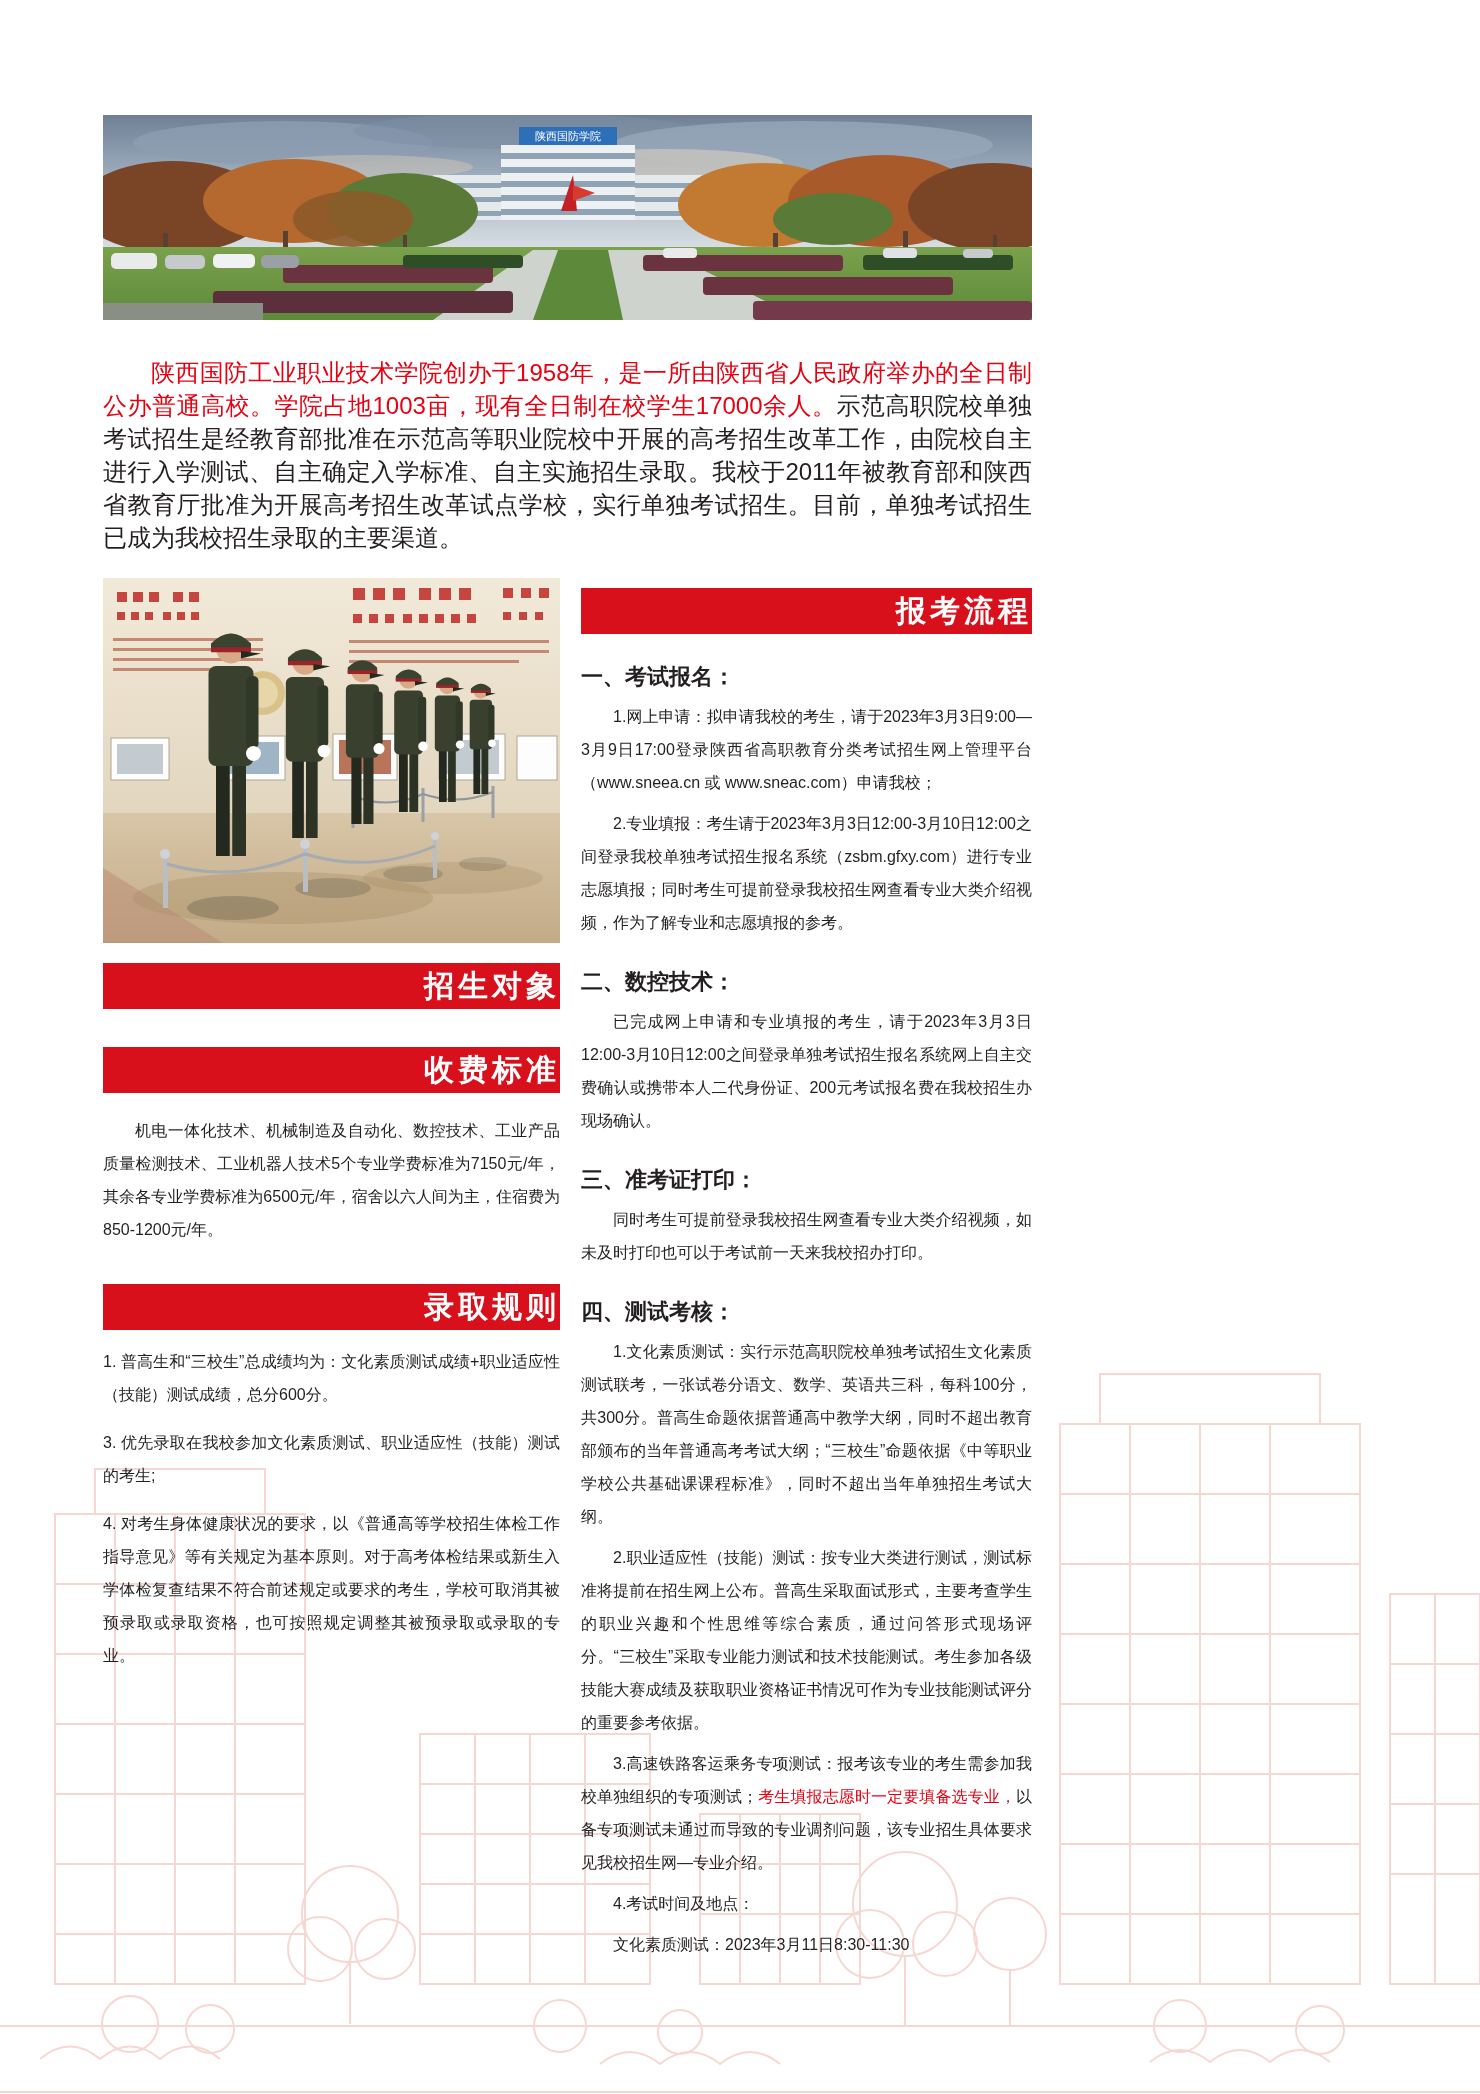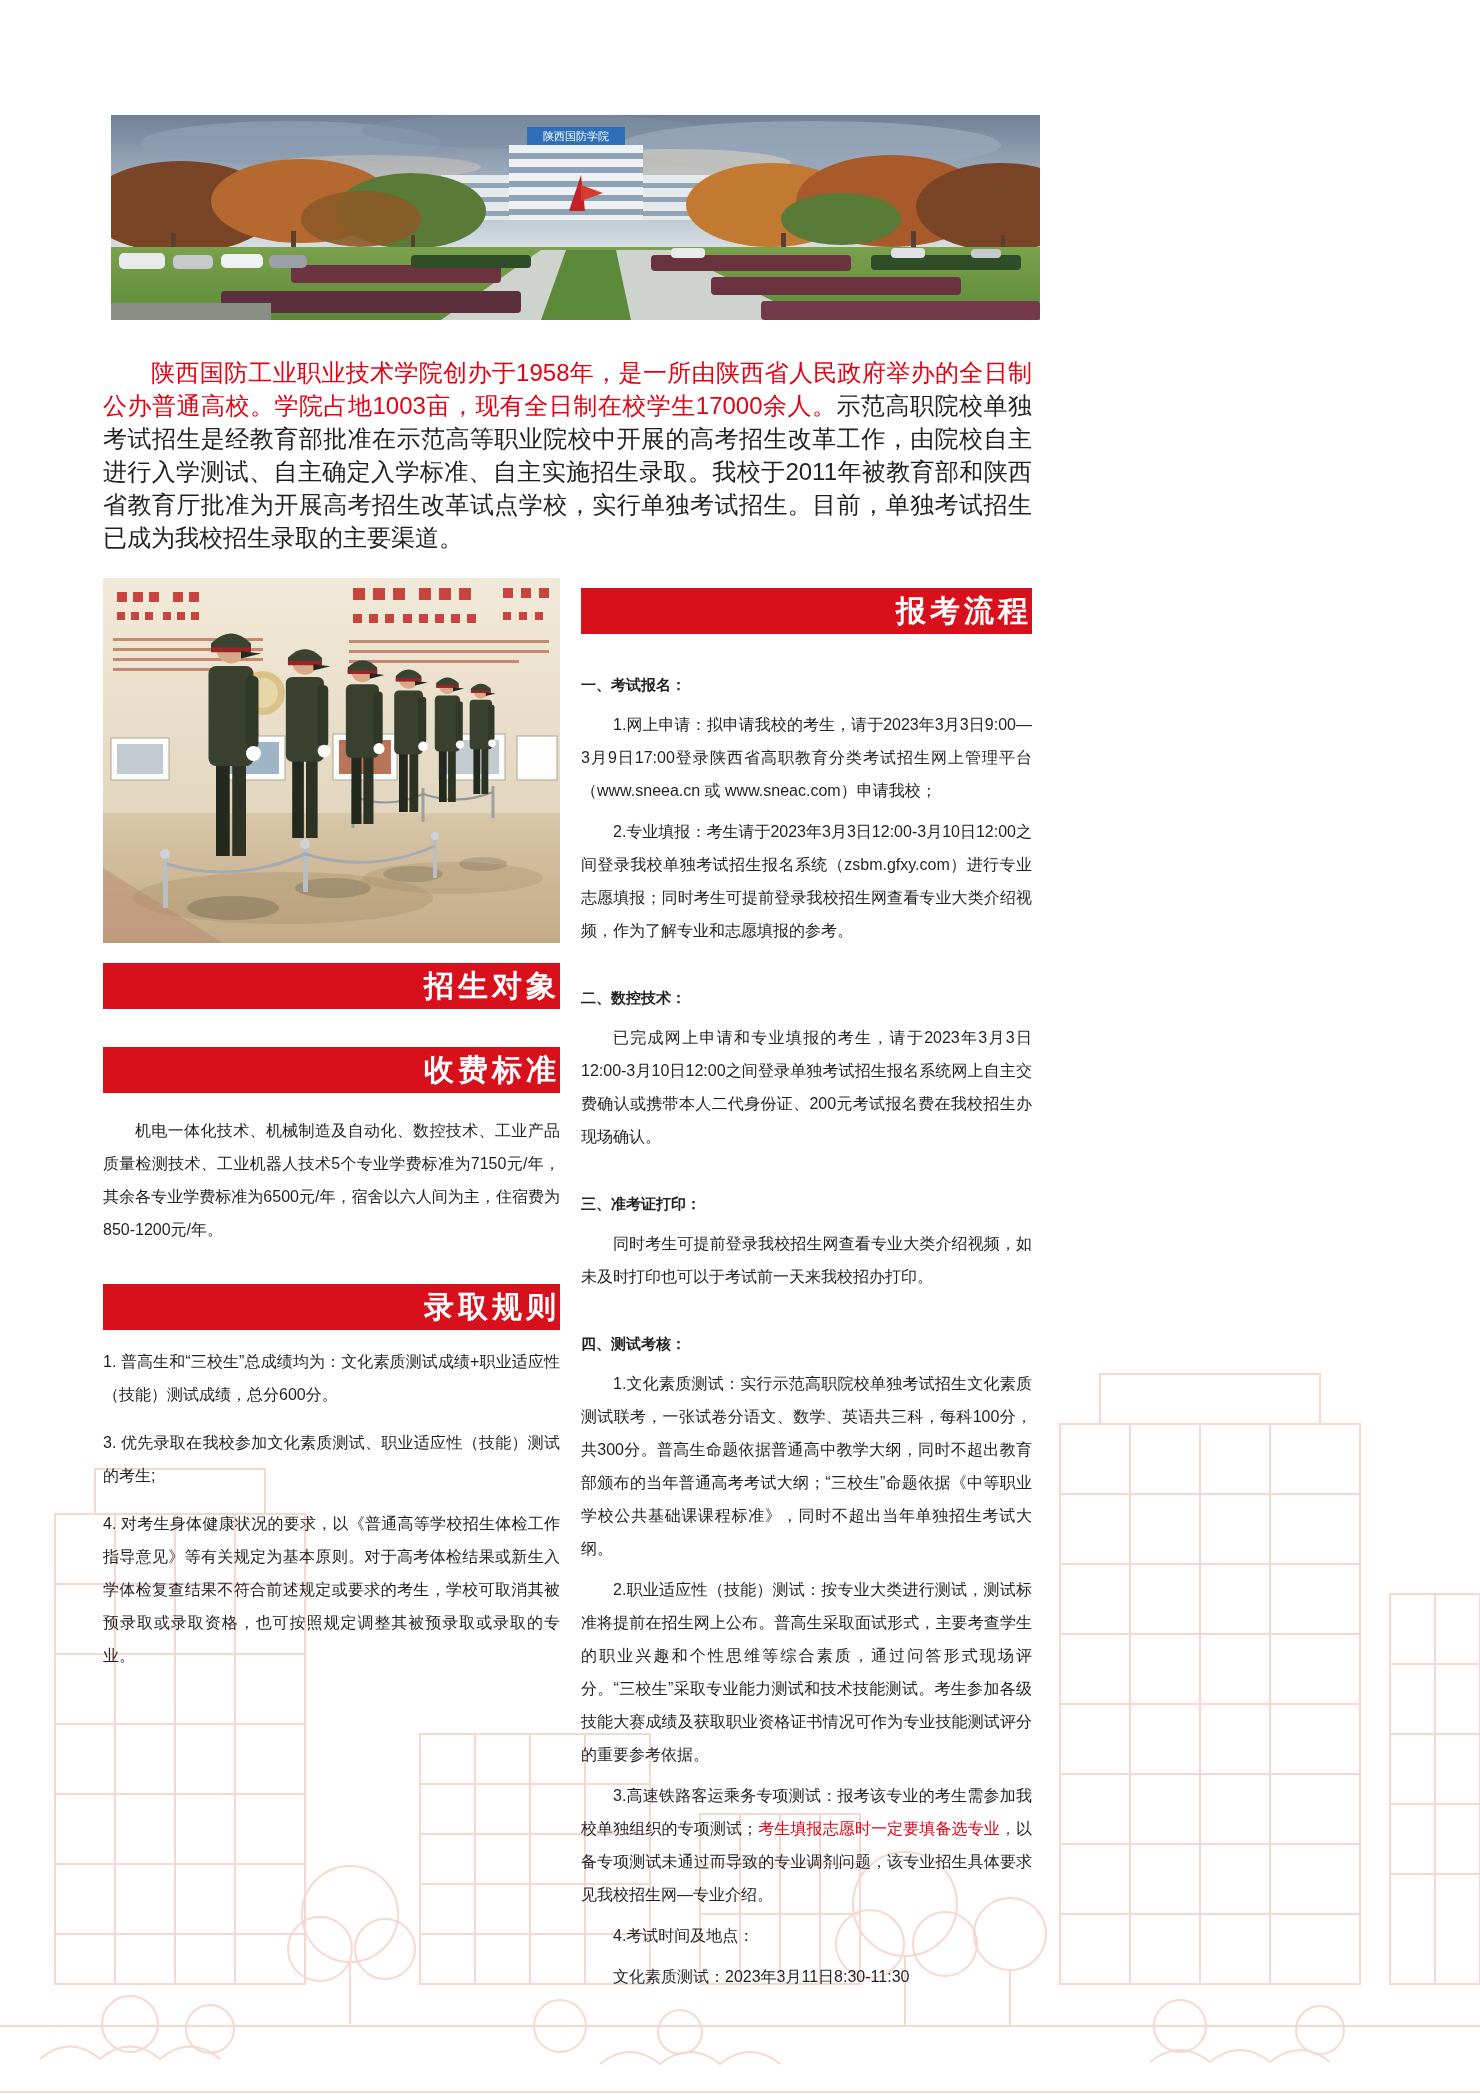--- a/index.html
+++ b/index.html
@@ -4,21 +4,21 @@
 <style>
   :root { --accent:#d8101c; --text-red:#e60012; --wm:#f2b7ae; }
   html,body { margin:0; padding:0; background:#ffffff; }
   .page {
     position:relative; width:1480px; height:2094px; background:#ffffff;
     overflow:hidden; font-family:"Liberation Sans","DejaVu Sans",sans-serif;
     color:#231f20;
   }
   .watermark { position:absolute; left:0; bottom:0; z-index:0; }
   .content { position:absolute; left:103px; top:115px; width:929px; z-index:1; }
-  .photo-top { width:929px; height:205px; overflow:hidden;margin-left:8px; }
+  .photo-top { width:929px; height:205px; overflow:hidden; }
   .photo-top svg, .photo-left svg { display:block; }
   .intro {
     margin:36px 0 0; font-size:24px; line-height:33px;
     text-align:justify; text-indent:2em;
   }
   .red { color:var(--text-red); }
   .cols { display:flex; gap:21px; margin-top:24px; align-items:flex-start; }
   .col-left { width:457px; }
   .col-right { width:451px; }
   .photo-left { width:457px; height:365px; overflow:hidden; margin-bottom:20px; }
@@ -28,21 +28,21 @@
     font-size:30px; font-weight:bold; letter-spacing:4px;
   }
   .mt-sec { margin-top:38px; }
   .body {
     font-size:16px; line-height:33px; text-align:justify; margin:21px 0 0;
   }
   .indent { text-indent:2em; }
   .rule-item { margin:15px 0 0; }
   .col-right .banner { margin-top:10px; }
   .section-heading {
-    font-size:15px; font-weight:bold; margin:36px 0 2px; line-height:30px;
+    font-size:22px; font-weight:bold; margin:28px 0 2px; line-height:30px;
   }
   .col-right .body { margin:8px 0 0; }
   .tight { margin:0; }
 </style>
 </head>
 <body>
 
 <div class="page">
 
   <svg class="watermark" width="1480" height="880" viewBox="0 0 1480 880" fill="none" opacity="0.55">

